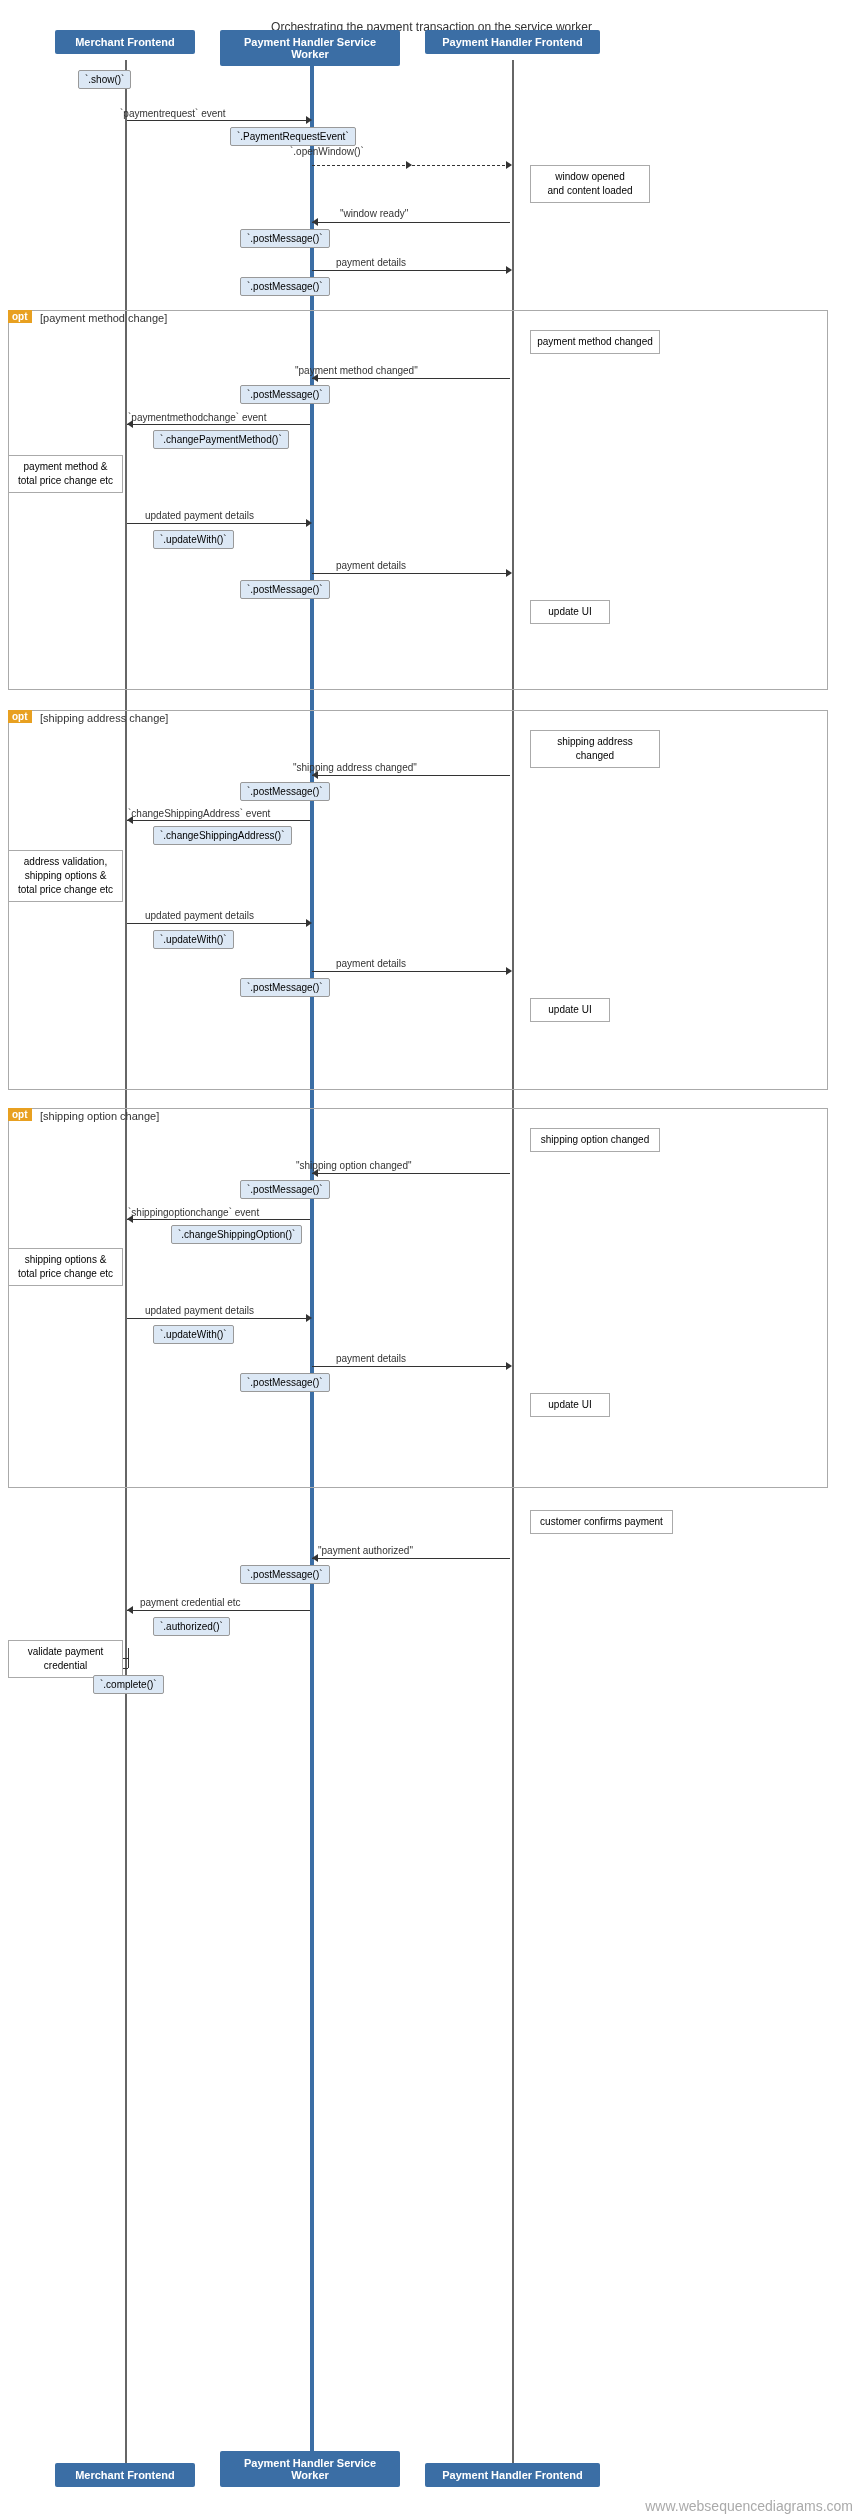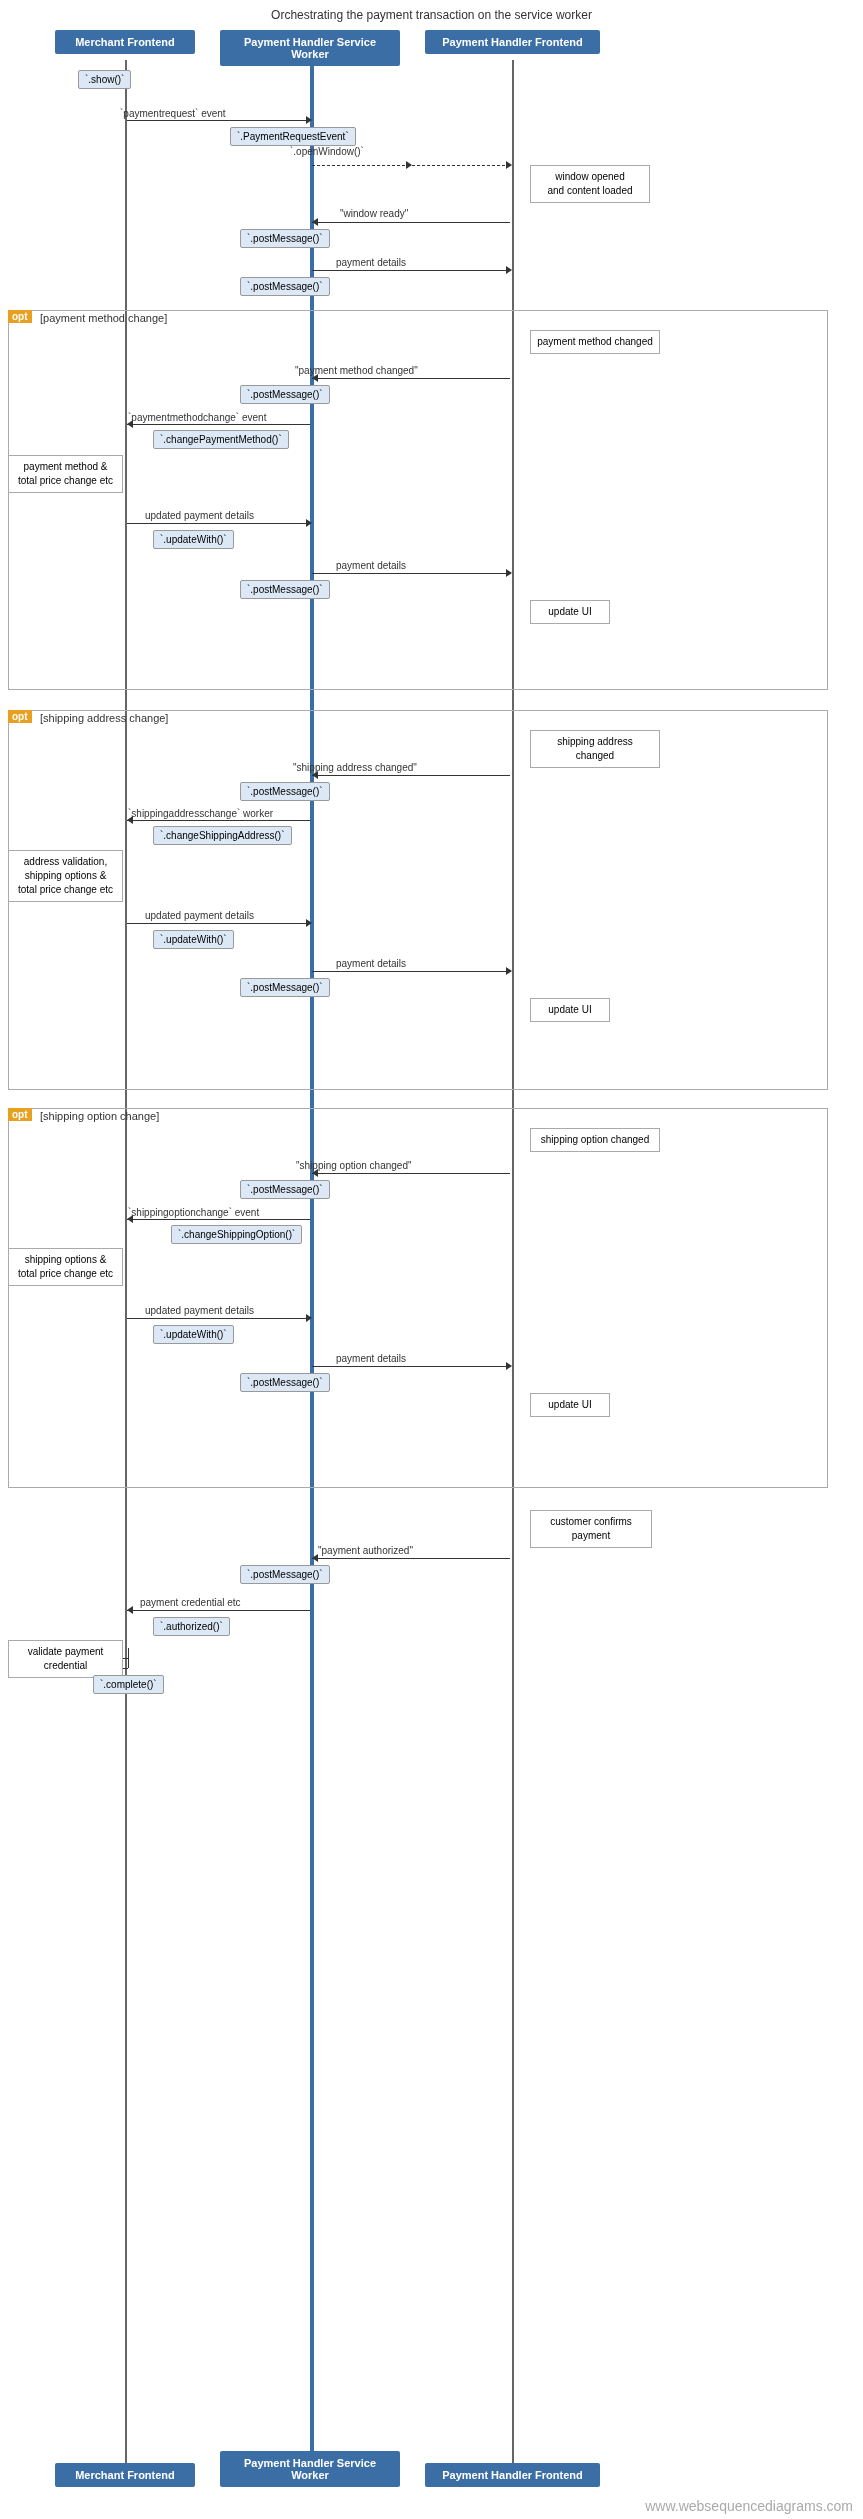--- a/index.html
+++ b/index.html
@@ -135,21 +135,21 @@
       right: 10px;
       font-size: 14px;
       color: #aaa;
     }
   </style>
 </head>
 <body>
 
 <div class="diagram-container">
 
-  <div class="title" style="padding-top:8px;">Orchestrating the payment transaction on the service worker</div>
+  <div class="title" style="padding-top:20px;">Orchestrating the payment transaction on the service worker</div>
 
   <div class="lifeline-header" id="lh-merchant">Merchant Frontend</div>
   <div class="lifeline-header" id="lh-sw">Payment Handler Service Worker</div>
   <div class="lifeline-header" id="lh-frontend">Payment Handler Frontend</div>
 
   <div class="lifeline-line" id="ll-merchant"></div>
   <div class="lifeline-line" id="ll-sw"></div>
   <div class="lifeline-line" id="ll-frontend"></div>
 
   <div class="method-box" style="left:78px; top:70px;">`.show()`</div>
@@ -220,21 +220,21 @@
   <div class="opt-condition" style="left:40px; top:712px; font-size:11px;">[shipping address change]</div>
 
   <div class="note-box" style="left:530px; top:730px; width:130px;">shipping address changed</div>
 
   <div class="msg-label" style="left:293px; top:762px;">"shipping address changed"</div>
   <div style="position:absolute; left:312px; top:775px; width:198px; height:1px; background:#333; z-index:5;"></div>
   <div style="position:absolute; left:312px; top:771px; width:0; height:0; border-top:4px solid transparent; border-bottom:4px solid transparent; border-right:6px solid #333; z-index:5;"></div>
 
   <div class="method-box" style="left:240px; top:782px;">`.postMessage()`</div>
 
-  <div class="msg-label" style="left:128px; top:808px;">`shippingaddresschange` worker</div>
+  <div class="msg-label" style="left:128px; top:808px;">`changeShippingAddress` event</div>
   <div style="position:absolute; left:127px; top:820px; width:183px; height:1px; background:#333; z-index:5;"></div>
   <div style="position:absolute; left:127px; top:816px; width:0; height:0; border-top:4px solid transparent; border-bottom:4px solid transparent; border-right:6px solid #333; z-index:5;"></div>
 
   <div class="method-box" style="left:153px; top:826px;">`.changeShippingAddress()`</div>
 
   <div class="note-box" style="left:8px; top:850px; width:115px;">address validation,<br>shipping options &amp;<br>total price change etc</div>
 
   <div class="msg-label" style="left:145px; top:910px;">updated payment details</div>
   <div style="position:absolute; left:127px; top:923px; width:183px; height:1px; background:#333; z-index:5;"></div>
   <div style="position:absolute; left:306px; top:919px; width:0; height:0; border-top:4px solid transparent; border-bottom:4px solid transparent; border-left:6px solid #333; z-index:5;"></div>
@@ -276,21 +276,21 @@
   <div class="method-box" style="left:153px; top:1325px;">`.updateWith()`</div>
 
   <div class="msg-label" style="left:336px; top:1353px;">payment details</div>
   <div style="position:absolute; left:312px; top:1366px; width:198px; height:1px; background:#333; z-index:5;"></div>
   <div style="position:absolute; left:506px; top:1362px; width:0; height:0; border-top:4px solid transparent; border-bottom:4px solid transparent; border-left:6px solid #333; z-index:5;"></div>
 
   <div class="method-box" style="left:240px; top:1373px;">`.postMessage()`</div>
 
   <div class="note-box" style="left:530px; top:1393px; width:80px;">update UI</div>
 
-  <div class="note-box" style="left:530px; top:1510px; width:122px;">customer confirms payment</div>
+  <div class="note-box" style="left:530px; top:1510px; width:143px;">customer confirms payment</div>
 
   <div class="msg-label" style="left:318px; top:1545px;">"payment authorized"</div>
   <div style="position:absolute; left:312px; top:1558px; width:198px; height:1px; background:#333; z-index:5;"></div>
   <div style="position:absolute; left:312px; top:1554px; width:0; height:0; border-top:4px solid transparent; border-bottom:4px solid transparent; border-right:6px solid #333; z-index:5;"></div>
 
   <div class="method-box" style="left:240px; top:1565px;">`.postMessage()`</div>
 
   <div class="msg-label" style="left:140px; top:1597px;">payment credential etc</div>
   <div style="position:absolute; left:127px; top:1610px; width:183px; height:1px; background:#333; z-index:5;"></div>
   <div style="position:absolute; left:127px; top:1606px; width:0; height:0; border-top:4px solid transparent; border-bottom:4px solid transparent; border-right:6px solid #333; z-index:5;"></div>

